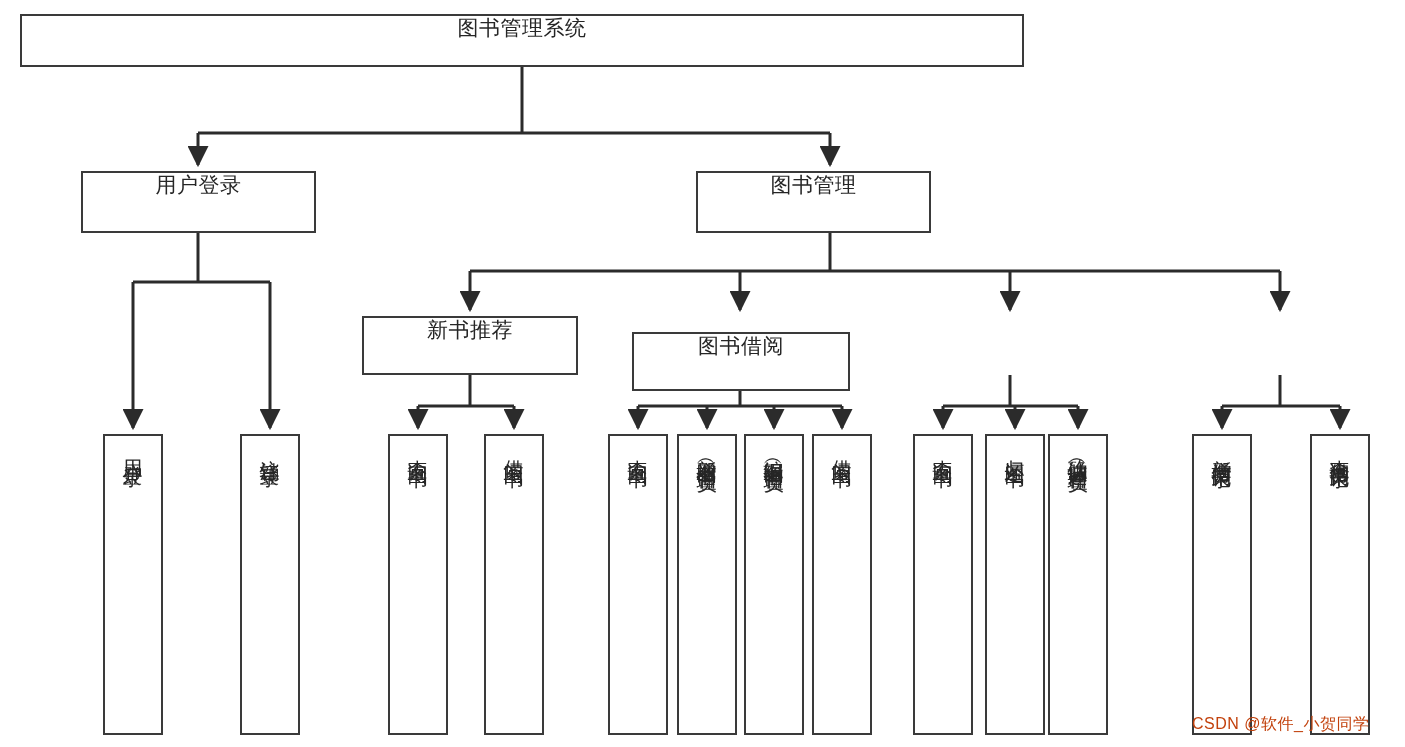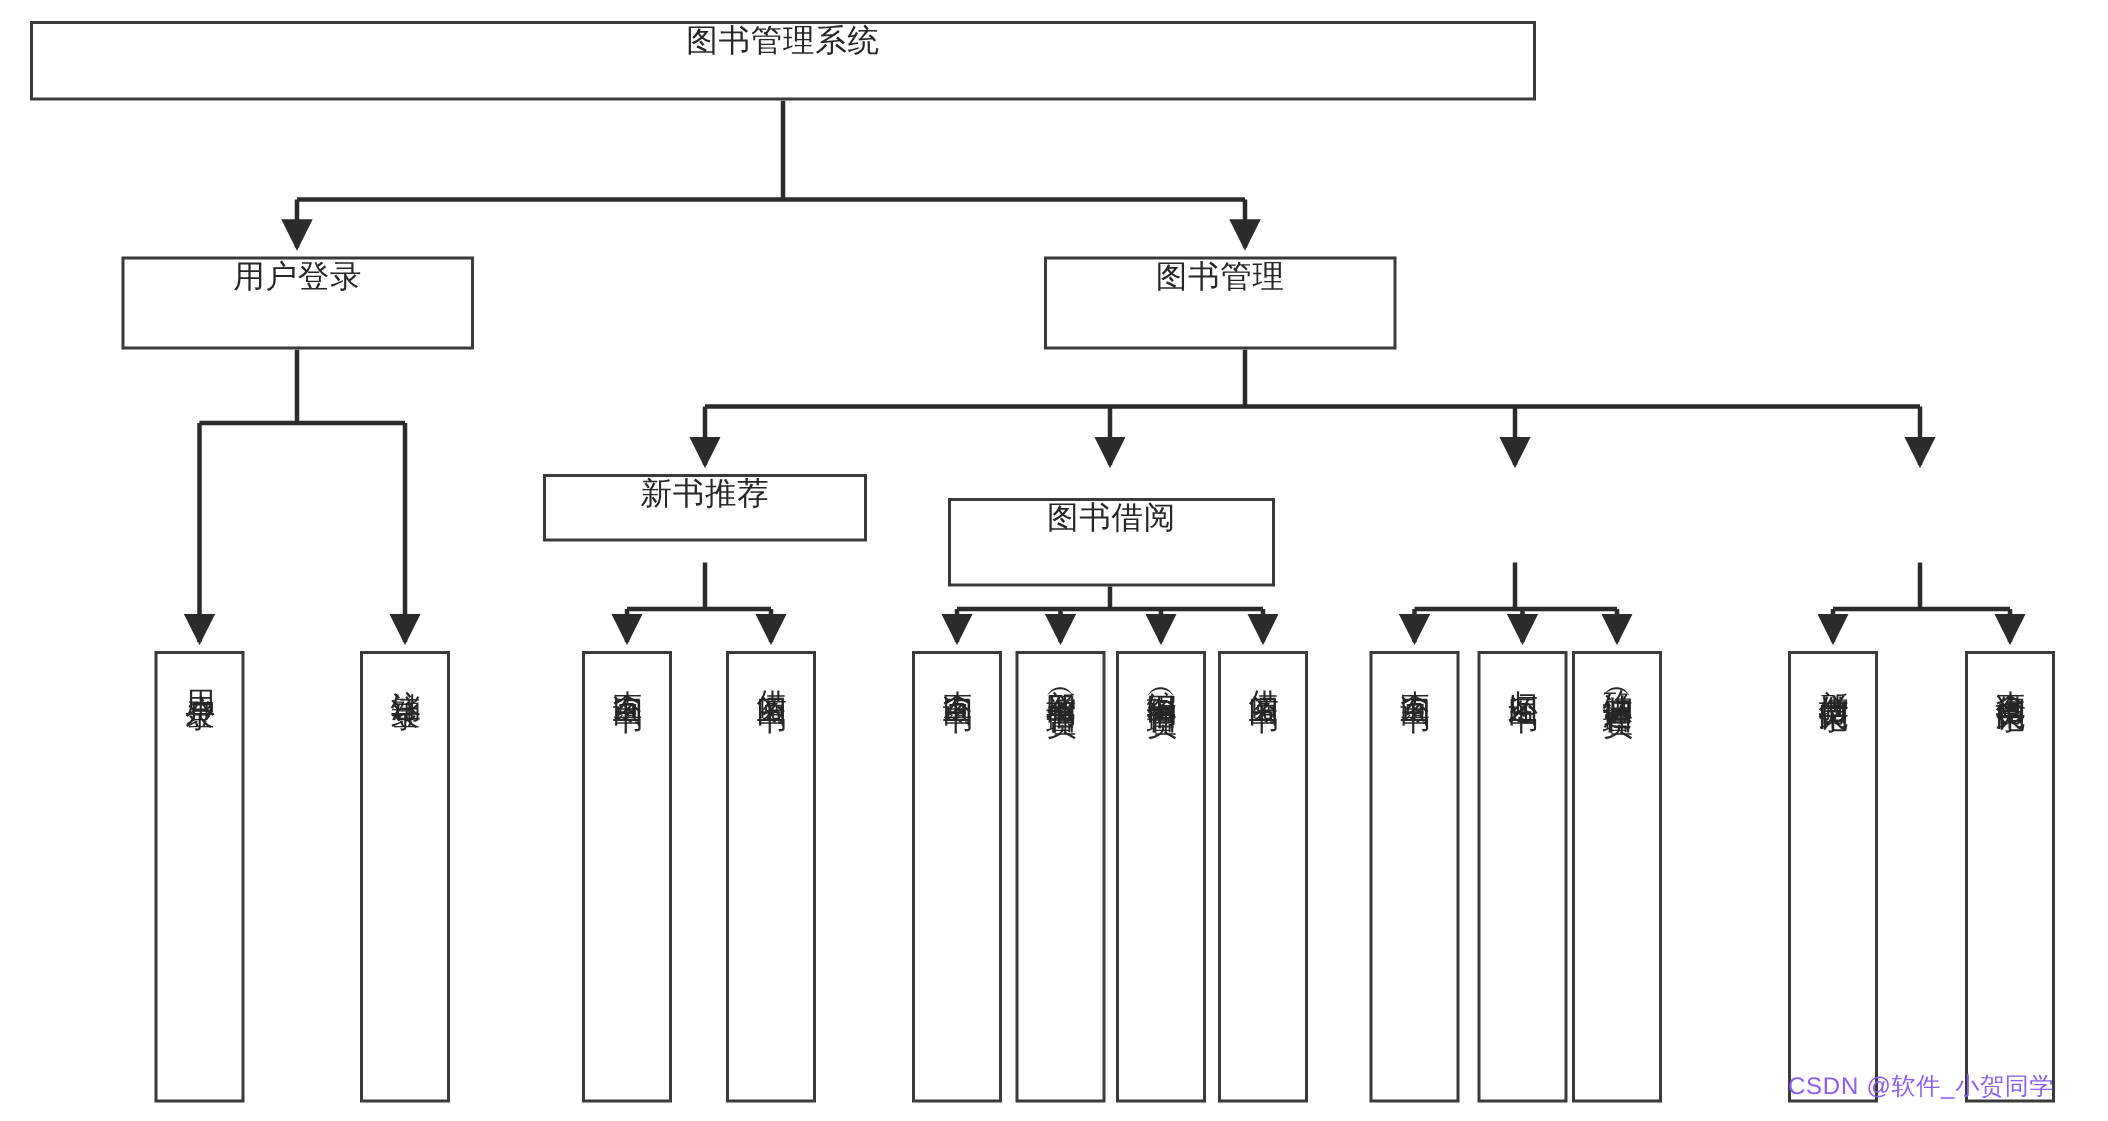--- a/index.html
+++ b/index.html
@@ -131,21 +131,21 @@
     <span class="node-label">图书管理系统</span>
   </div>
 
   <div class="node horizontal" style="left: 81px; top: 171px; width: 235px; height: 62px; border-color: rgb(58, 58, 58); background: rgb(255, 255, 255); color: rgb(38, 38, 38);">
     <span class="node-label">用户登录</span>
   </div>
   <div class="node horizontal" style="left: 696px; top: 171px; width: 235px; height: 62px; border-color: rgb(58, 58, 58); background: rgb(255, 255, 255); color: rgb(38, 38, 38);">
     <span class="node-label">图书管理</span>
   </div>
 
-  <div class="node horizontal" style="left: 362px; top: 316px; width: 216px; height: 45px; border-color: rgb(58, 58, 58); background: rgb(255, 255, 255); color: rgb(38, 38, 38);">
+  <div class="node horizontal" style="left: 362px; top: 316px; width: 216px; height: 59px; border-color: rgb(58, 58, 58); background: rgb(255, 255, 255); color: rgb(38, 38, 38);">
     <span class="node-label">新书推荐</span>
   </div>
   <div class="node horizontal" style="left: 632px; top: 332px; width: 218px; height: 59px; border-color: rgb(58, 58, 58); background: rgb(255, 255, 255); color: rgb(38, 38, 38);">
     <span class="node-label">图书借阅</span>
   </div>
 
   <div class="node vertical" style="left: 103px; top: 434px; width: 60px; height: 301px; border-color: rgb(58, 58, 58); background: rgb(255, 255, 255); color: rgb(38, 38, 38);">
     <span class="node-label">用户登录</span>
   </div>
   <div class="node vertical" style="left: 240px; top: 434px; width: 60px; height: 301px; border-color: rgb(58, 58, 58); background: rgb(255, 255, 255); color: rgb(38, 38, 38);">
@@ -178,15 +178,15 @@
   <div class="node vertical tall" style="left: 1048px; top: 434px; width: 60px; height: 301px; border-color: rgb(58, 58, 58); background: rgb(255, 255, 255); color: rgb(38, 38, 38);">
     <span class="node-label">确认归还（管理员）</span>
   </div>
   <div class="node vertical tall" style="left: 1192px; top: 434px; width: 60px; height: 301px; border-color: rgb(58, 58, 58); background: rgb(255, 255, 255); color: rgb(38, 38, 38);">
     <span class="node-label">新增借阅记录</span>
   </div>
   <div class="node vertical tall" style="left: 1310px; top: 434px; width: 60px; height: 301px; border-color: rgb(58, 58, 58); background: rgb(255, 255, 255); color: rgb(38, 38, 38);">
     <span class="node-label">查询借阅记录</span>
   </div>
 
-  <div class="watermark" style="left: 1192px; top: 714px; color: #8b5cf6;">CSDN @软件_小贺同学</div>
+  <div class="watermark" style="left: 1192px; top: 714px; color: #c2410c;">CSDN @软件_小贺同学</div>
 
 </div>
 
 </body></html>

